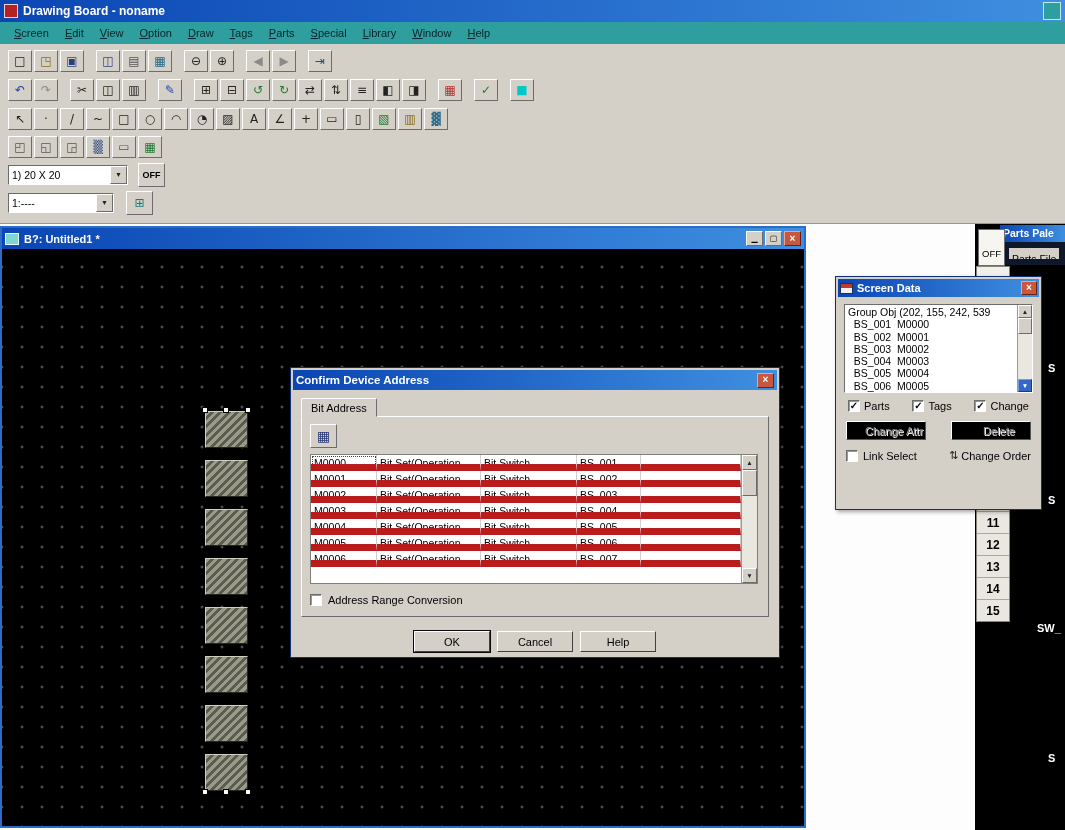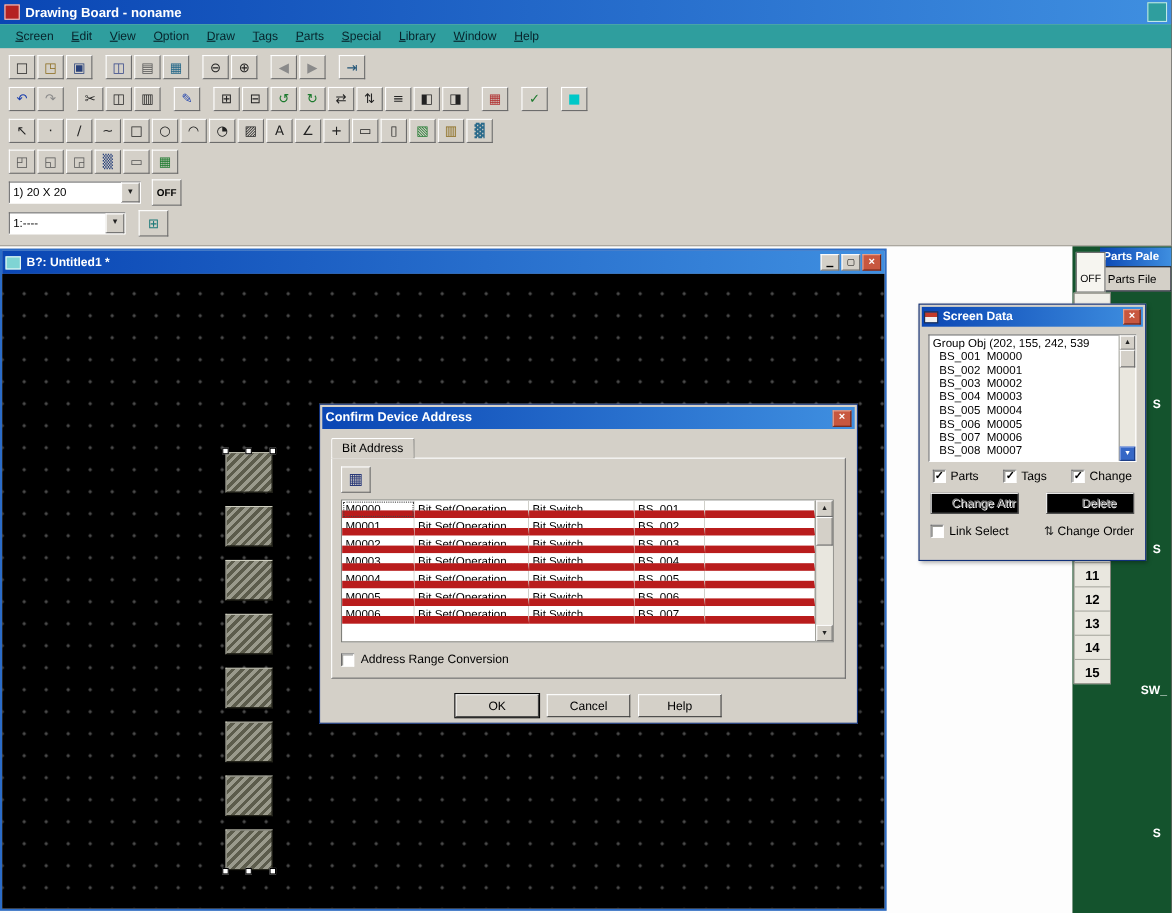--- a/index.html
+++ b/index.html
@@ -46,26 +46,26 @@
   .combo { display:flex; width:120px; height:20px; background:#fff;
     border:1px solid; border-color:#6c6c6c #fff #fff #6c6c6c; }
   .combo .val { flex:1; padding:3px 3px 0; font-size:10.5px; white-space:nowrap; overflow:hidden; }
   .combo .dd { width:17px; background:#d4d0c8; border:1px solid; border-color:#fff #6c6c6c #6c6c6c #fff;
     display:flex; align-items:center; justify-content:center; font-size:7px; color:#222; }
   .offbtn { width:27px; height:24px; font-size:9px; font-weight:bold; margin-left:8px;
     background:#d4d0c8; border:1px solid; border-color:#fff #6c6c6c #6c6c6c #fff; }
   .combo2 { width:106px; }
   
   .mdi { position:absolute; left:0; top:224px; width:975px; height:606px; background:#fdfdfd; }
-  .palette { position:absolute; left:975px; top:224px; width:90px; height:606px; background:#14532d; }
+  .palette { position:absolute; left:975px; top:224px; width:90px; height:606px; background:#000000; }
   .pal-tab1 { position:absolute; left:25px; top:1px; width:65px; height:17px;
     background:linear-gradient(90deg,#0a46b4,#3f8fe0); color:#fff; font-weight:bold;
     font-size:10.5px; padding:2px 3px; white-space:nowrap; overflow:hidden; }
   .pal-tab2 { position:absolute; left:28px; top:18px; width:62px; height:23px;
-    background:#d4d0c8; border:1px solid #0f172a; padding:5px 3px; font-size:10.5px;
+    background:#d4d0c8; border:6px solid #0f172a; padding:5px 3px; font-size:10.5px;
     white-space:nowrap; overflow:hidden; }
   .pal-off { position:absolute; left:3px; top:5px; width:27px; height:37px;
     background:#f6f5f0; border:1px solid #6c6c6c; font-size:9.5px; text-align:center; padding-top:12px; }
   .pal-strip { position:absolute; left:1px; top:42px; width:34px; height:356px;
     background:#f0efe8; border:1px solid #85857d; display:flex; flex-direction:column; justify-content:flex-end; }
   .pal-num { height:22px; border-top:1px solid #a8a8a0; background:#e9e7df;
     display:flex; align-items:center; justify-content:center; font-weight:bold; font-size:12px; }
   .pal-side { position:absolute; color:#fff; font-weight:bold; font-size:11px; white-space:nowrap; }
   
   .child { position:absolute; left:0; top:226px; width:806px; height:602px;
@@ -136,21 +136,21 @@
   .pbtn.default { outline:1px solid #0a0a0a; }
   
   .sdwin { position:absolute; left:835px; top:276px; width:207px; height:234px;
     background:#d4d0c8; border:1px solid #10307a; box-shadow:2px 2px 4px rgba(0,0,0,.35);
     padding:2px; z-index:9; }
   .sd-tb { height:18px; background:linear-gradient(90deg,#0a46b4,#3f8fe0);
     display:flex; align-items:center; gap:4px; padding:0 2px; }
   .sd-icon { width:13px; height:11px; background:linear-gradient(180deg,#c23a2a 45%,#f0f0f0 45%); border:1px solid #203050; }
   .sd-title { color:#fff; font-weight:bold; font-size:11px; }
   .sd-tb .xbtn { margin-left:auto; width:16px; height:14px; }
-  .sd-list { margin:7px 6px 0; height:116px; background:#fff; display:flex;
+  .sd-list { margin:7px 6px 0; height:89px; background:#fff; display:flex;
     border:1px solid; border-color:#6c6c6c #fff #fff #6c6c6c; }
   .sd-items { flex:1; overflow:hidden; padding:1px 0 0 3px; font-size:10.5px; line-height:12.3px; white-space:pre; }
   .sd-sb { width:15px; background:#e9e7df; border-left:1px solid #9a9a94; display:flex; flex-direction:column; }
   .sd-sb .sbb { height:13px; }
   .sd-sb .sbb.hl { background:#3567c6; color:#fff; border-color:#7a9ae0 #1a3a80 #1a3a80 #7a9ae0; }
   .sd-sb .sb-thumb { height:16px; }
   .sd-filters { display:flex; justify-content:space-between; margin:7px 10px 0; font-size:11px; }
   .filter { display:flex; align-items:center; gap:4px; }
   .sd-btns { display:flex; justify-content:space-between; margin:9px 8px 0; }
   .sd-btn { width:80px; height:19px; background:#000000; font-size:11px;

